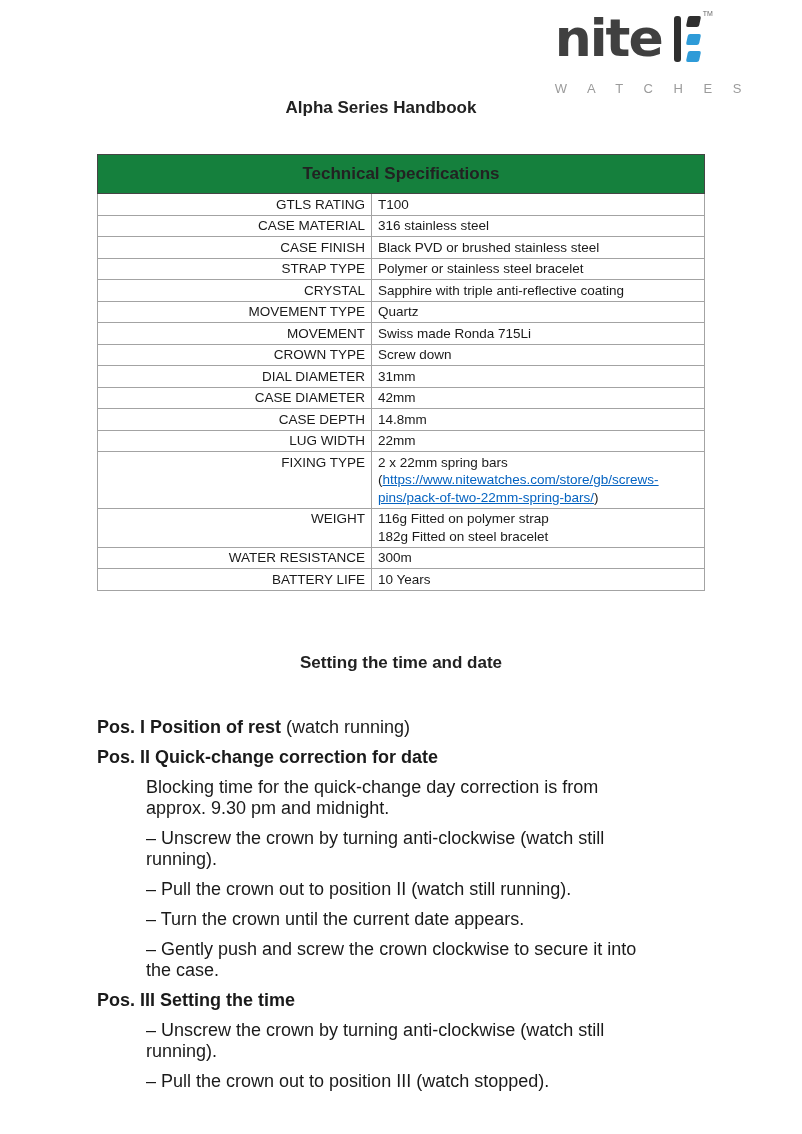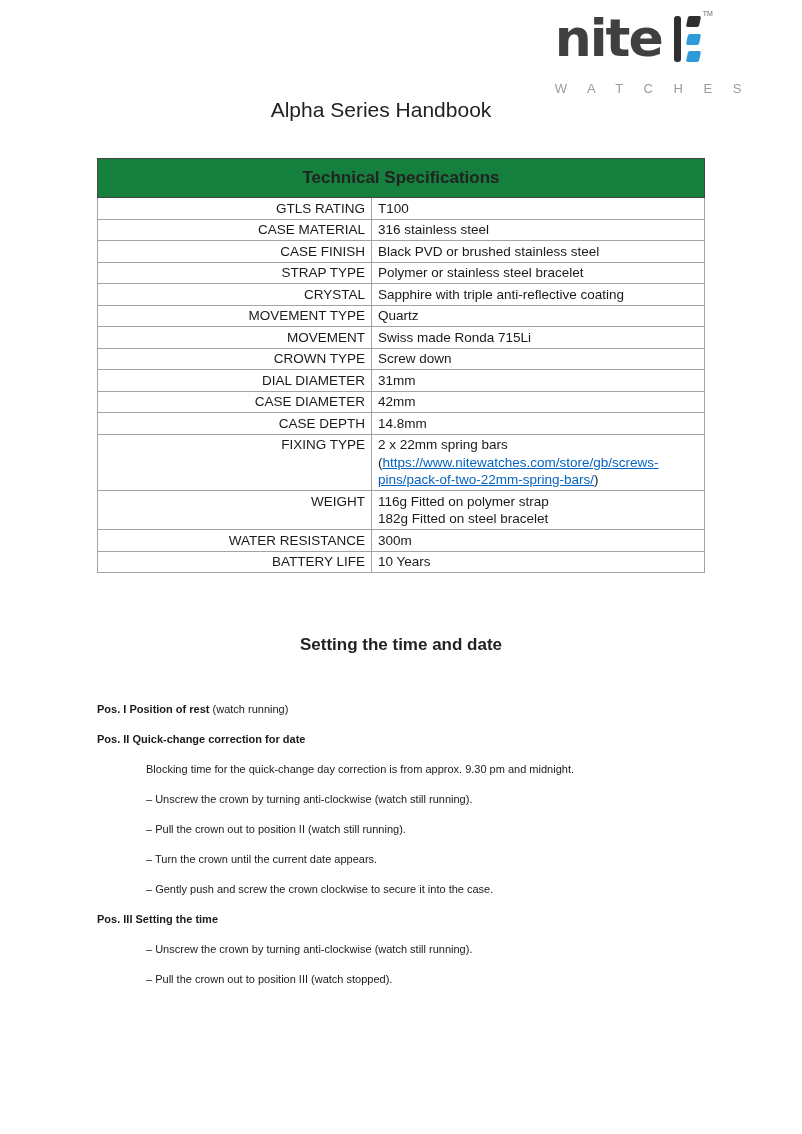--- a/index.html
+++ b/index.html
@@ -15,34 +15,34 @@
   .icon-bar { display: block; width: 7px; height: 46px; background: #2f2f2f; border-radius: 3px; }
   .icon-dots { display: flex; flex-direction: column; justify-content: space-between; height: 46px; margin-left: 6px; }
   .dot { display: block; width: 13px; height: 11px; border-radius: 2px; transform: skewX(-12deg); }
   .dot.dark { background: #2f2f2f; }
   .dot.blue { background: #2e9bd8; }
   .tm { font-size: 7px; color: #6a6a6a; margin-left: 3px; margin-top: -2px; }
   .tagline { margin-top: 17px; font-size: 13px; letter-spacing: 8.5px; color: #9b9b9b; }
 
   
   .doc-title { padding-top: 98px; margin: 0; text-align: left; }
-  .doc-title span { display: block; text-align: center; width: 762px; font-size: 21px; font-weight: normal; color: #222; }
+  .doc-title span { display: block; text-align: center; width: 762px; font-size: 17px; font-weight: bold; color: #222; }
 
   
   table.specs { border-collapse: collapse; width: 608px; margin: 36px 0 0 97px; }
   table.specs th { background: #15803d; border: 1px solid #454545; font-size: 17px; font-weight: bold; padding: 9px 6px; color: #222; }
   table.specs td { border: 1px solid #a3a3a3; font-size: 13.5px; line-height: 17.5px; padding: 1.5px 6px; vertical-align: top; }
   td.label { width: 274px; text-align: right; white-space: nowrap; }
   td.value { text-align: left; overflow-wrap: break-word; word-break: break-word; }
   td.value a { color: #0563c1; text-decoration: underline; cursor: pointer; }
 
   
   .section-heading { margin: 62px 0 0 0; text-align: center; width: 802px; font-size: 17px; font-weight: bold; color: #222; }
   .instructions { margin: 44px 0 0 97px; }
-  .instructions p { font-size: 11px; line-height: 21px; margin: 0 12px 9px 0; }
+  .instructions p { font-size: 18px; line-height: 21px; margin: 0 12px 9px 0; }
   .instructions p.indent { margin-left: 49px; max-width: 505px; }
   .instructions p b { font-weight: bold; }
 </style>
 </head>
 <body>
 
 <div class="page">
 
   <div class="logo">
     <div class="logo-row">
@@ -109,20 +109,24 @@
         </tr>
         <tr>
           <td class="label">CASE DIAMETER</td>
           <td class="value">42mm</td>
         </tr>
         <tr>
           <td class="label">CASE DEPTH</td>
           <td class="value">14.8mm</td>
         </tr>
         <tr>
+          <td class="label">LUG WIDTH</td>
+          <td class="value">22mm</td>
+        </tr>
+        <tr>
           <td class="label">FIXING TYPE</td>
           <td class="value">2 x 22mm spring bars (<a href="#">https://www.nitewatches.com/store/gb/screws-pins/pack-of-two-22mm-spring-bars/</a>)</td>
         </tr>
         <tr>
           <td class="label">WEIGHT</td>
           <td class="value">
             <div>116g Fitted on polymer strap</div>
             <div>182g Fitted on steel bracelet</div>
           </td>
         </tr>

